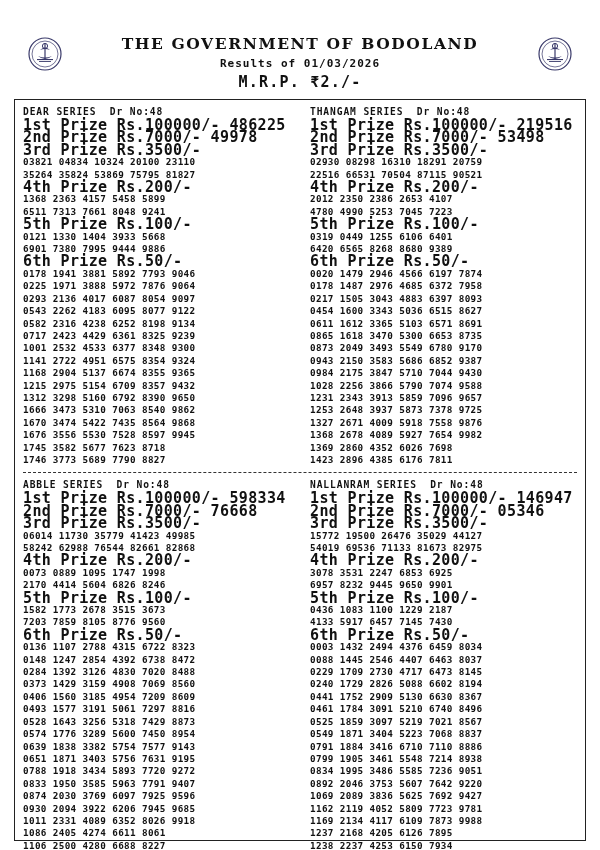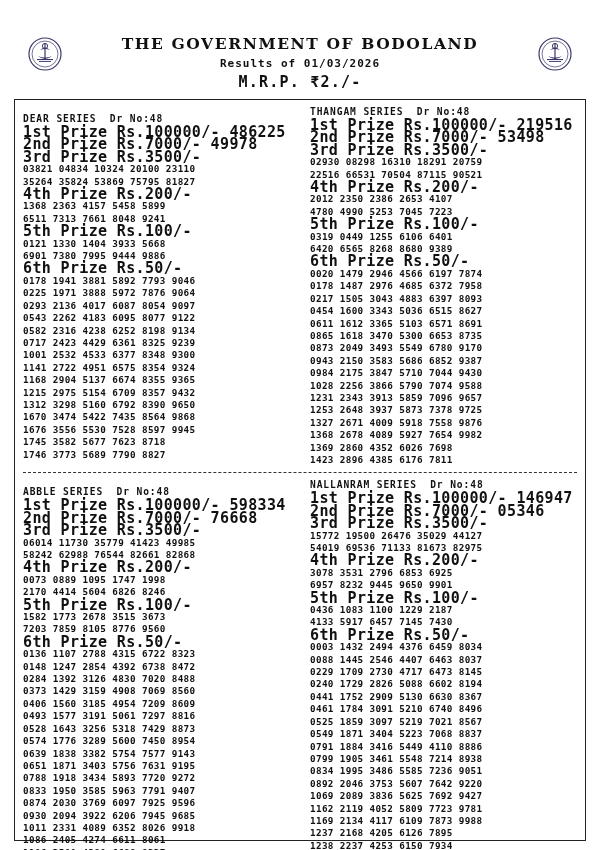--- a/index.html
+++ b/index.html
@@ -69,21 +69,21 @@
     display: block;
   }
   .columns {
     display: flex;
     width: 100%;
   }
   .col {
     width: 50%;
     box-sizing: border-box;
   }
-  .col.left { padding-right: 6px; margin-top: 7px; }
+  .col.left { padding-right: 6px; }
   .col.right { padding-left: 10px; }
 
   .series-title {
     font-size: 9.6px;
     font-weight: bold;
     letter-spacing: 0.9px;
     white-space: pre;
     margin-bottom: 2px;
   }
   .prize-line {
@@ -176,20 +176,21 @@
         <div class="nums">0225 1971 3888 5972 7876 9064</div>
         <div class="nums">0293 2136 4017 6087 8054 9097</div>
         <div class="nums">0543 2262 4183 6095 8077 9122</div>
         <div class="nums">0582 2316 4238 6252 8198 9134</div>
         <div class="nums">0717 2423 4429 6361 8325 9239</div>
         <div class="nums">1001 2532 4533 6377 8348 9300</div>
         <div class="nums">1141 2722 4951 6575 8354 9324</div>
         <div class="nums">1168 2904 5137 6674 8355 9365</div>
         <div class="nums">1215 2975 5154 6709 8357 9432</div>
         <div class="nums">1312 3298 5160 6792 8390 9650</div>
+        <div class="nums">1666 3473 5310 7063 8540 9862</div>
         <div class="nums">1670 3474 5422 7435 8564 9868</div>
         <div class="nums">1676 3556 5530 7528 8597 9945</div>
         <div class="nums">1745 3582 5677 7623 8718</div>
         <div class="nums">1746 3773 5689 7790 8827</div>
       </div>
 
       <div class="col right">
         <div class="series-title">THANGAM SERIES  Dr No:48</div>
         <div class="prize-line">1st Prize Rs.100000/- 219516</div>
         <div class="prize-line">2nd Prize Rs.7000/- 53498</div>
@@ -260,35 +261,35 @@
       </div>
 
       <div class="col right">
         <div class="series-title">NALLANRAM SERIES  Dr No:48</div>
         <div class="prize-line">1st Prize Rs.100000/- 146947</div>
         <div class="prize-line">2nd Prize Rs.7000/- 05346</div>
         <div class="prize-line">3rd Prize Rs.3500/-</div>
         <div class="nums">15772 19500 26476 35029 44127</div>
         <div class="nums">54019 69536 71133 81673 82975</div>
         <div class="prize-line">4th Prize Rs.200/-</div>
-        <div class="nums">3078 3531 2796 6853 6925</div>
+        <div class="nums">3078 3531 2247 6853 6925</div>
         <div class="nums">6957 8232 9445 9650 9901</div>
         <div class="prize-line">5th Prize Rs.100/-</div>
         <div class="nums">0436 1083 1100 1229 2187</div>
         <div class="nums">4133 5917 6457 7145 7430</div>
         <div class="prize-line">6th Prize Rs.50/-</div>
         <div class="nums">0003 1432 2494 4376 6459 8034</div>
         <div class="nums">0088 1445 2546 4407 6463 8037</div>
         <div class="nums">0229 1709 2730 4717 6473 8145</div>
         <div class="nums">0240 1729 2826 5088 6602 8194</div>
         <div class="nums">0441 1752 2909 5130 6630 8367</div>
         <div class="nums">0461 1784 3091 5210 6740 8496</div>
         <div class="nums">0525 1859 3097 5219 7021 8567</div>
         <div class="nums">0549 1871 3404 5223 7068 8837</div>
-        <div class="nums">0791 1884 3416 5449 4110 8886</div>
+        <div class="nums">0791 1884 3416 6710 7110 8886</div>
         <div class="nums">0799 1905 3461 5548 7214 8938</div>
         <div class="nums">0834 1995 3486 5585 7236 9051</div>
         <div class="nums">0892 2046 3753 5607 7642 9220</div>
         <div class="nums">1069 2089 3836 5625 7692 9427</div>
         <div class="nums">1162 2119 4052 5809 7723 9781</div>
         <div class="nums">1169 2134 4117 6109 7873 9988</div>
         <div class="nums">1237 2168 4205 6126 7895</div>
         <div class="nums">1238 2237 4253 6150 7934</div>
       </div>
     </div>

